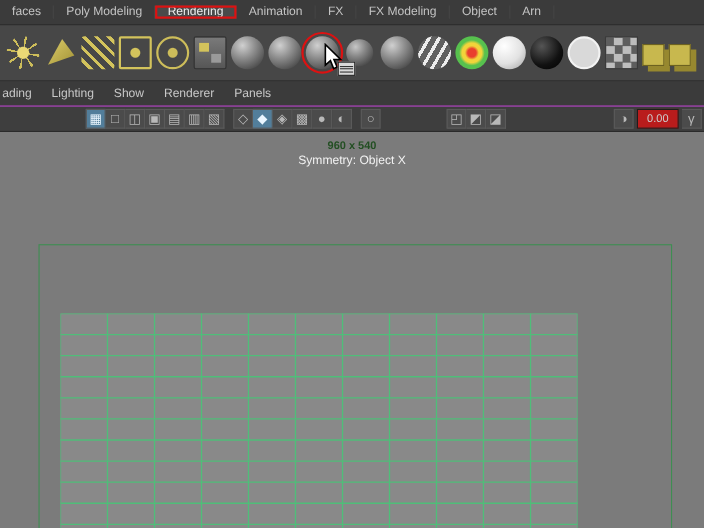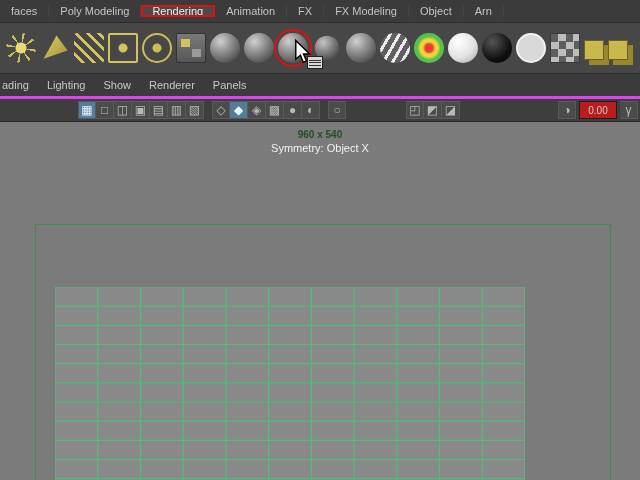--- a/index.html
+++ b/index.html
@@ -48,21 +48,21 @@
   .t-sphere-black{border-radius:50%;
     background:radial-gradient(circle at 35% 30%,#555,#111 60%,#000);}
   .t-circle-flat{border-radius:50%;background:#d9d9d9;border:2px solid #f2f2f2;}
   .t-checker{background:conic-gradient(#bdbdbd 90deg,#5e5e5e 90deg 180deg,#bdbdbd 180deg 270deg,#5e5e5e 270deg);
     background-size:15px 15px;border:1px solid #3a3a3a;}
   .t-stack{width:20px;height:20px;margin-top:4px;background:#c8b84e;
     box-shadow:5px 5px 0 #97882f;border:1px solid #6d6220;}
 
   
   .menubar{height:22px;background:#3b3b3b;display:flex;align-items:center;
-           border-bottom:3px solid #d946ef;}
+           border-bottom:1px solid #d946ef;}
   .menu-item{padding:0 9px;font-size:11px;color:#c8c8c8;flex:0 0 auto;}
   .menu-item:first-child{padding-left:2px;}
 
   
   .toolbar{height:22px;background:#3e3e3e;display:flex;align-items:center;
            border-bottom:1px solid #2a2a2a;overflow:hidden;}
   .tgroup{display:flex;margin-right:8px;flex:0 0 auto;align-items:center;}
   .g0{margin-left:78px;}
   .g3{margin-left:52px;}
   .g4{margin-left:auto;margin-right:2px;}

